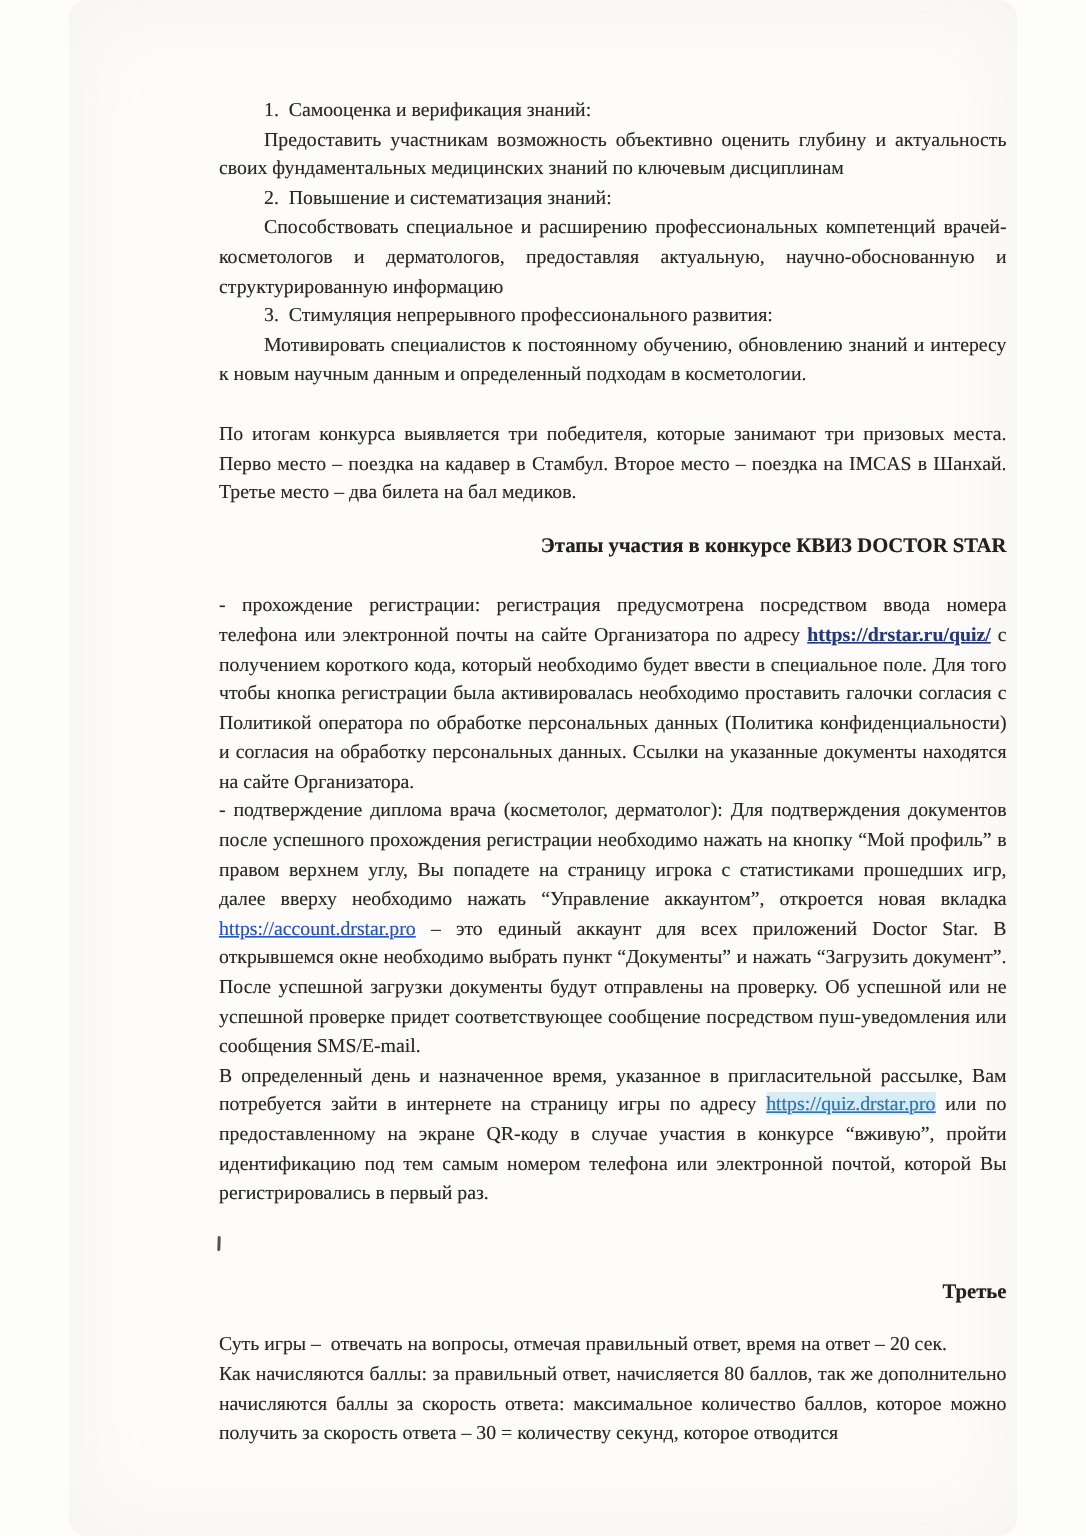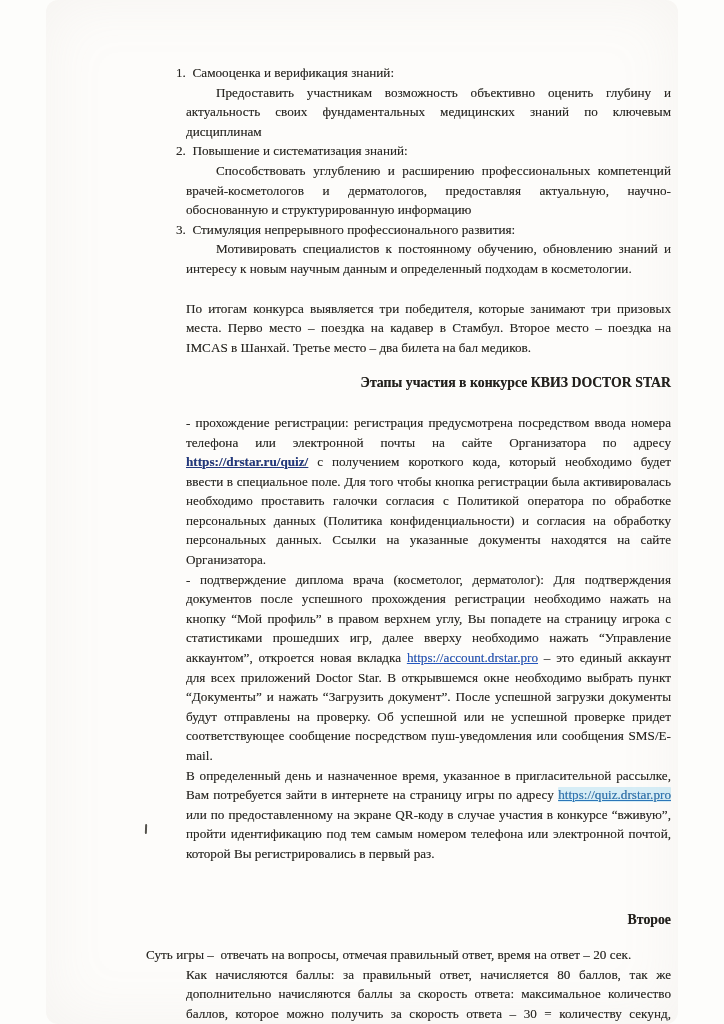--- a/index.html
+++ b/index.html
@@ -24,21 +24,21 @@
   .content {
     position: absolute;
     top: 63px;
     left: 100px;
     width: 525px;
   }
   p {
     margin: 0;
     text-shadow: 0 0 0.5px rgba(52, 50, 44, 0.45);
   }
-  .justify { text-align: justify; margin-left: 40px; }
+  .justify { text-align: justify; }
   .indent { text-indent: 30px; }
   .gap-top { margin-top: 20px; }
   .heading {
     margin: 16px 0 20px 0;
     font-size: 13.8px;
     font-weight: bold;
     text-align: right;
     color: #23211d;
     text-shadow: 0 0 0.5px rgba(40, 38, 34, 0.55);
   }
@@ -71,36 +71,36 @@
 </head>
 <body>
 
 <div class="page">
   <div class="content">
 
     <p class="indent">1.&nbsp; Самооценка и верификация знаний:</p>
     <p class="indent justify">Предоставить участникам возможность объективно оценить глубину и актуальность своих фундаментальных медицинских знаний по ключевым дисциплинам</p>
 
     <p class="indent">2.&nbsp; Повышение и систематизация знаний:</p>
-    <p class="indent justify">Способствовать углублению и расширению профессиональных компетенций врачей-косметологов и дерматологов, предоставляя актуальную, научно-обоснованную и структурированную информацию</p>
+    <p class="indent justify">Способствовать специальное и расширению профессиональных компетенций врачей-косметологов и дерматологов, предоставляя актуальную, научно-обоснованную и структурированную информацию</p>
 
     <p class="indent">3.&nbsp; Стимуляция непрерывного профессионального развития:</p>
     <p class="indent justify">Мотивировать специалистов к постоянному обучению, обновлению знаний и интересу к новым научным данным и определенный подходам в косметологии.</p>
 
     <p class="justify gap-top">По итогам конкурса выявляется три победителя, которые занимают три призовых места. Перво место – поездка на кадавер в Стамбул. Второе место – поездка на IMCAS в Шанхай. Третье место – два билета на бал медиков.</p>
 
     <p class="heading">Этапы участия в конкурсе КВИЗ DOCTOR STAR</p>
 
     <p class="justify"><span>- прохождение регистрации: регистрация предусмотрена посредством ввода номера телефона или электронной почты на сайте Организатора по адресу </span><a class="doc-link link-registration" href="#" style="color: rgb(34, 56, 126);">https://drstar.ru/quiz/</a><span> с получением короткого кода, который необходимо будет ввести в специальное поле. Для того чтобы кнопка регистрации была активировалась необходимо проставить галочки согласия с Политикой оператора по обработке персональных данных (Политика конфиденциальности) и согласия на обработку персональных данных. Ссылки на указанные документы находятся на сайте Организатора.</span></p>
 
     <p class="justify"><span>- подтверждение диплома врача (косметолог, дерматолог): Для подтверждения документов после успешного прохождения регистрации необходимо нажать на кнопку “Мой профиль” в правом верхнем углу, Вы попадете на страницу игрока с статистиками прошедших игр, далее вверху необходимо нажать “Управление аккаунтом”, откроется новая вкладка </span><a class="doc-link link-account" href="#" style="color: rgb(35, 86, 192);">https://account.drstar.pro</a><span> – это единый аккаунт для всех приложений Doctor Star. В открывшемся окне необходимо выбрать пункт “Документы” и нажать “Загрузить документ”. После успешной загрузки документы будут отправлены на проверку. Об успешной или не успешной проверке придет соответствующее сообщение посредством пуш-уведомления или сообщения SMS/E-mail.</span></p>
 
     <p class="justify"><span>В определенный день и назначенное время, указанное в пригласительной рассылке, Вам потребуется зайти в интернете на страницу игры по адресу </span><a class="doc-link link-quiz" href="#" style="color: rgb(43, 118, 184);">https://quiz.drstar.pro</a><span> или по предоставленному на экране QR-коду в случае участия в конкурсе “вживую”, пройти идентификацию под тем самым номером телефона или электронной почтой, которой Вы регистрировались в первый раз.</span></p>
 
-    <p class="heading heading-rules">Второе</p>
+    <p class="heading heading-rules">Третье</p>
 
     <p>Суть игры –&nbsp; отвечать на вопросы, отмечая правильный ответ, время на ответ – 20 сек.</p>
     <p class="justify">Как начисляются баллы: за правильный ответ, начисляется 80 баллов, так же дополнительно начисляются баллы за скорость ответа: максимальное количество баллов, которое можно получить за скорость ответа – 30 = количеству секунд, которое отводится</p>
 
   </div>
 
   <div class="artifact"></div>
 </div>
 
 </body></html>

